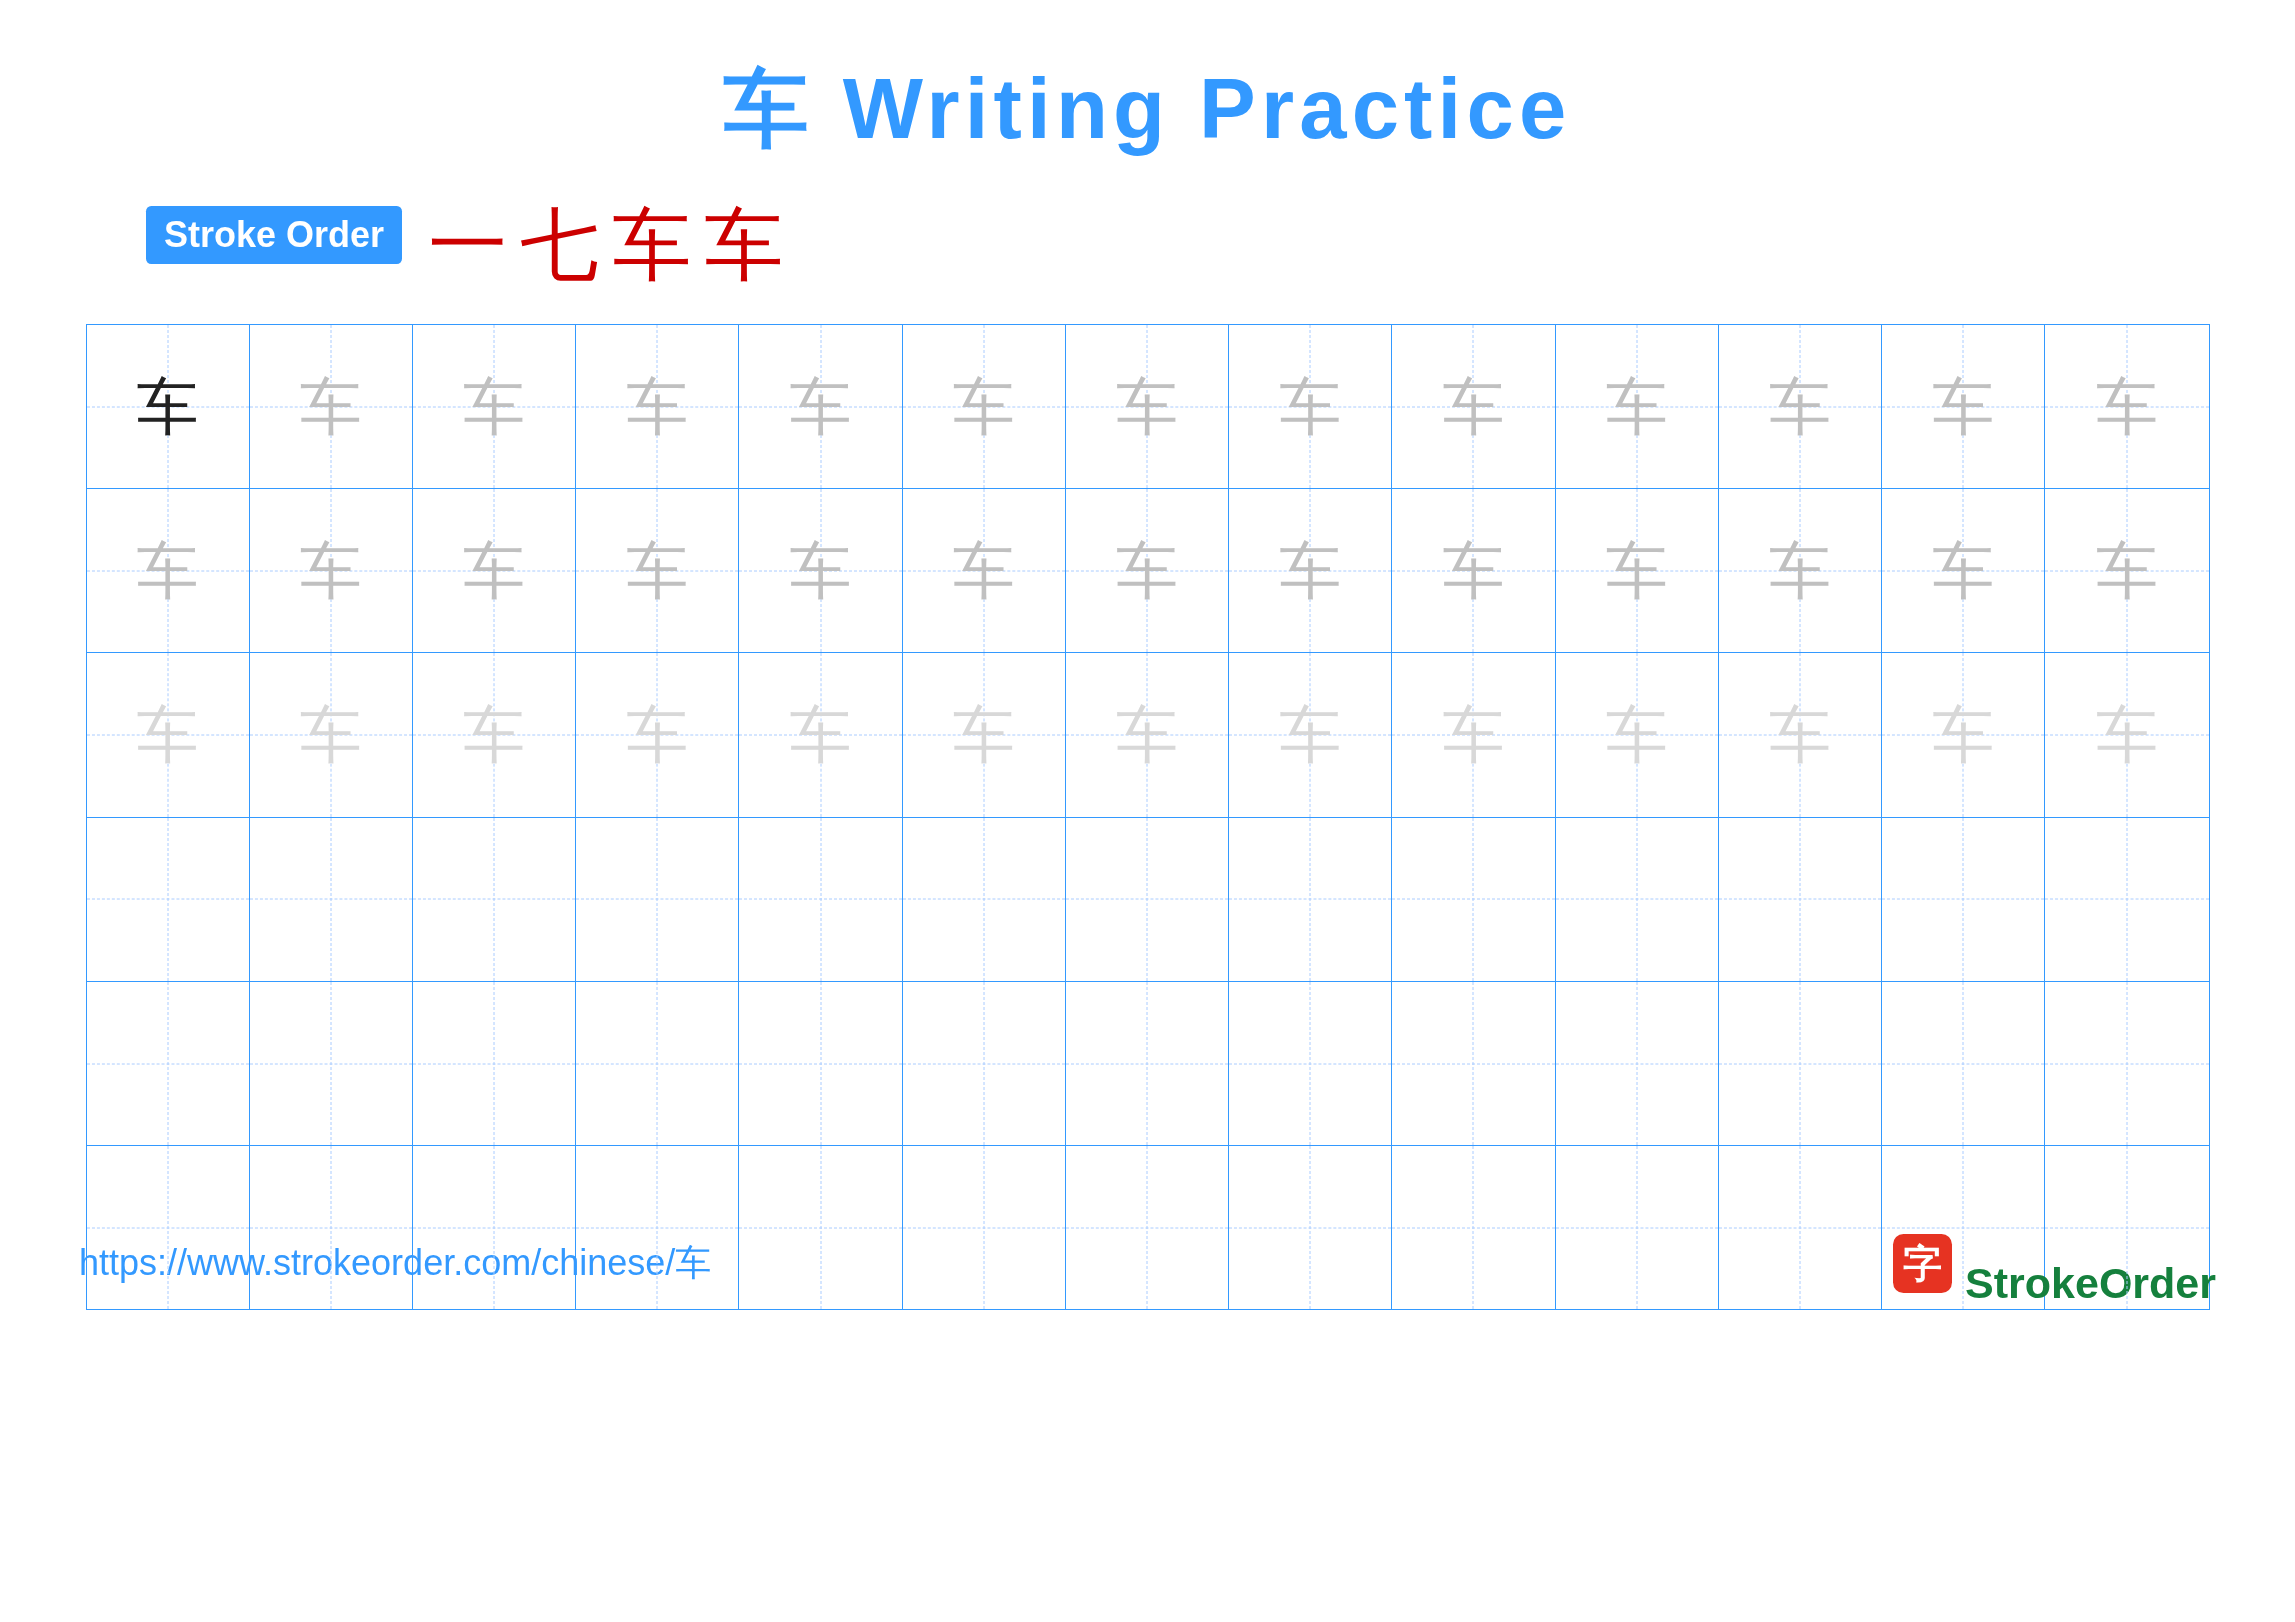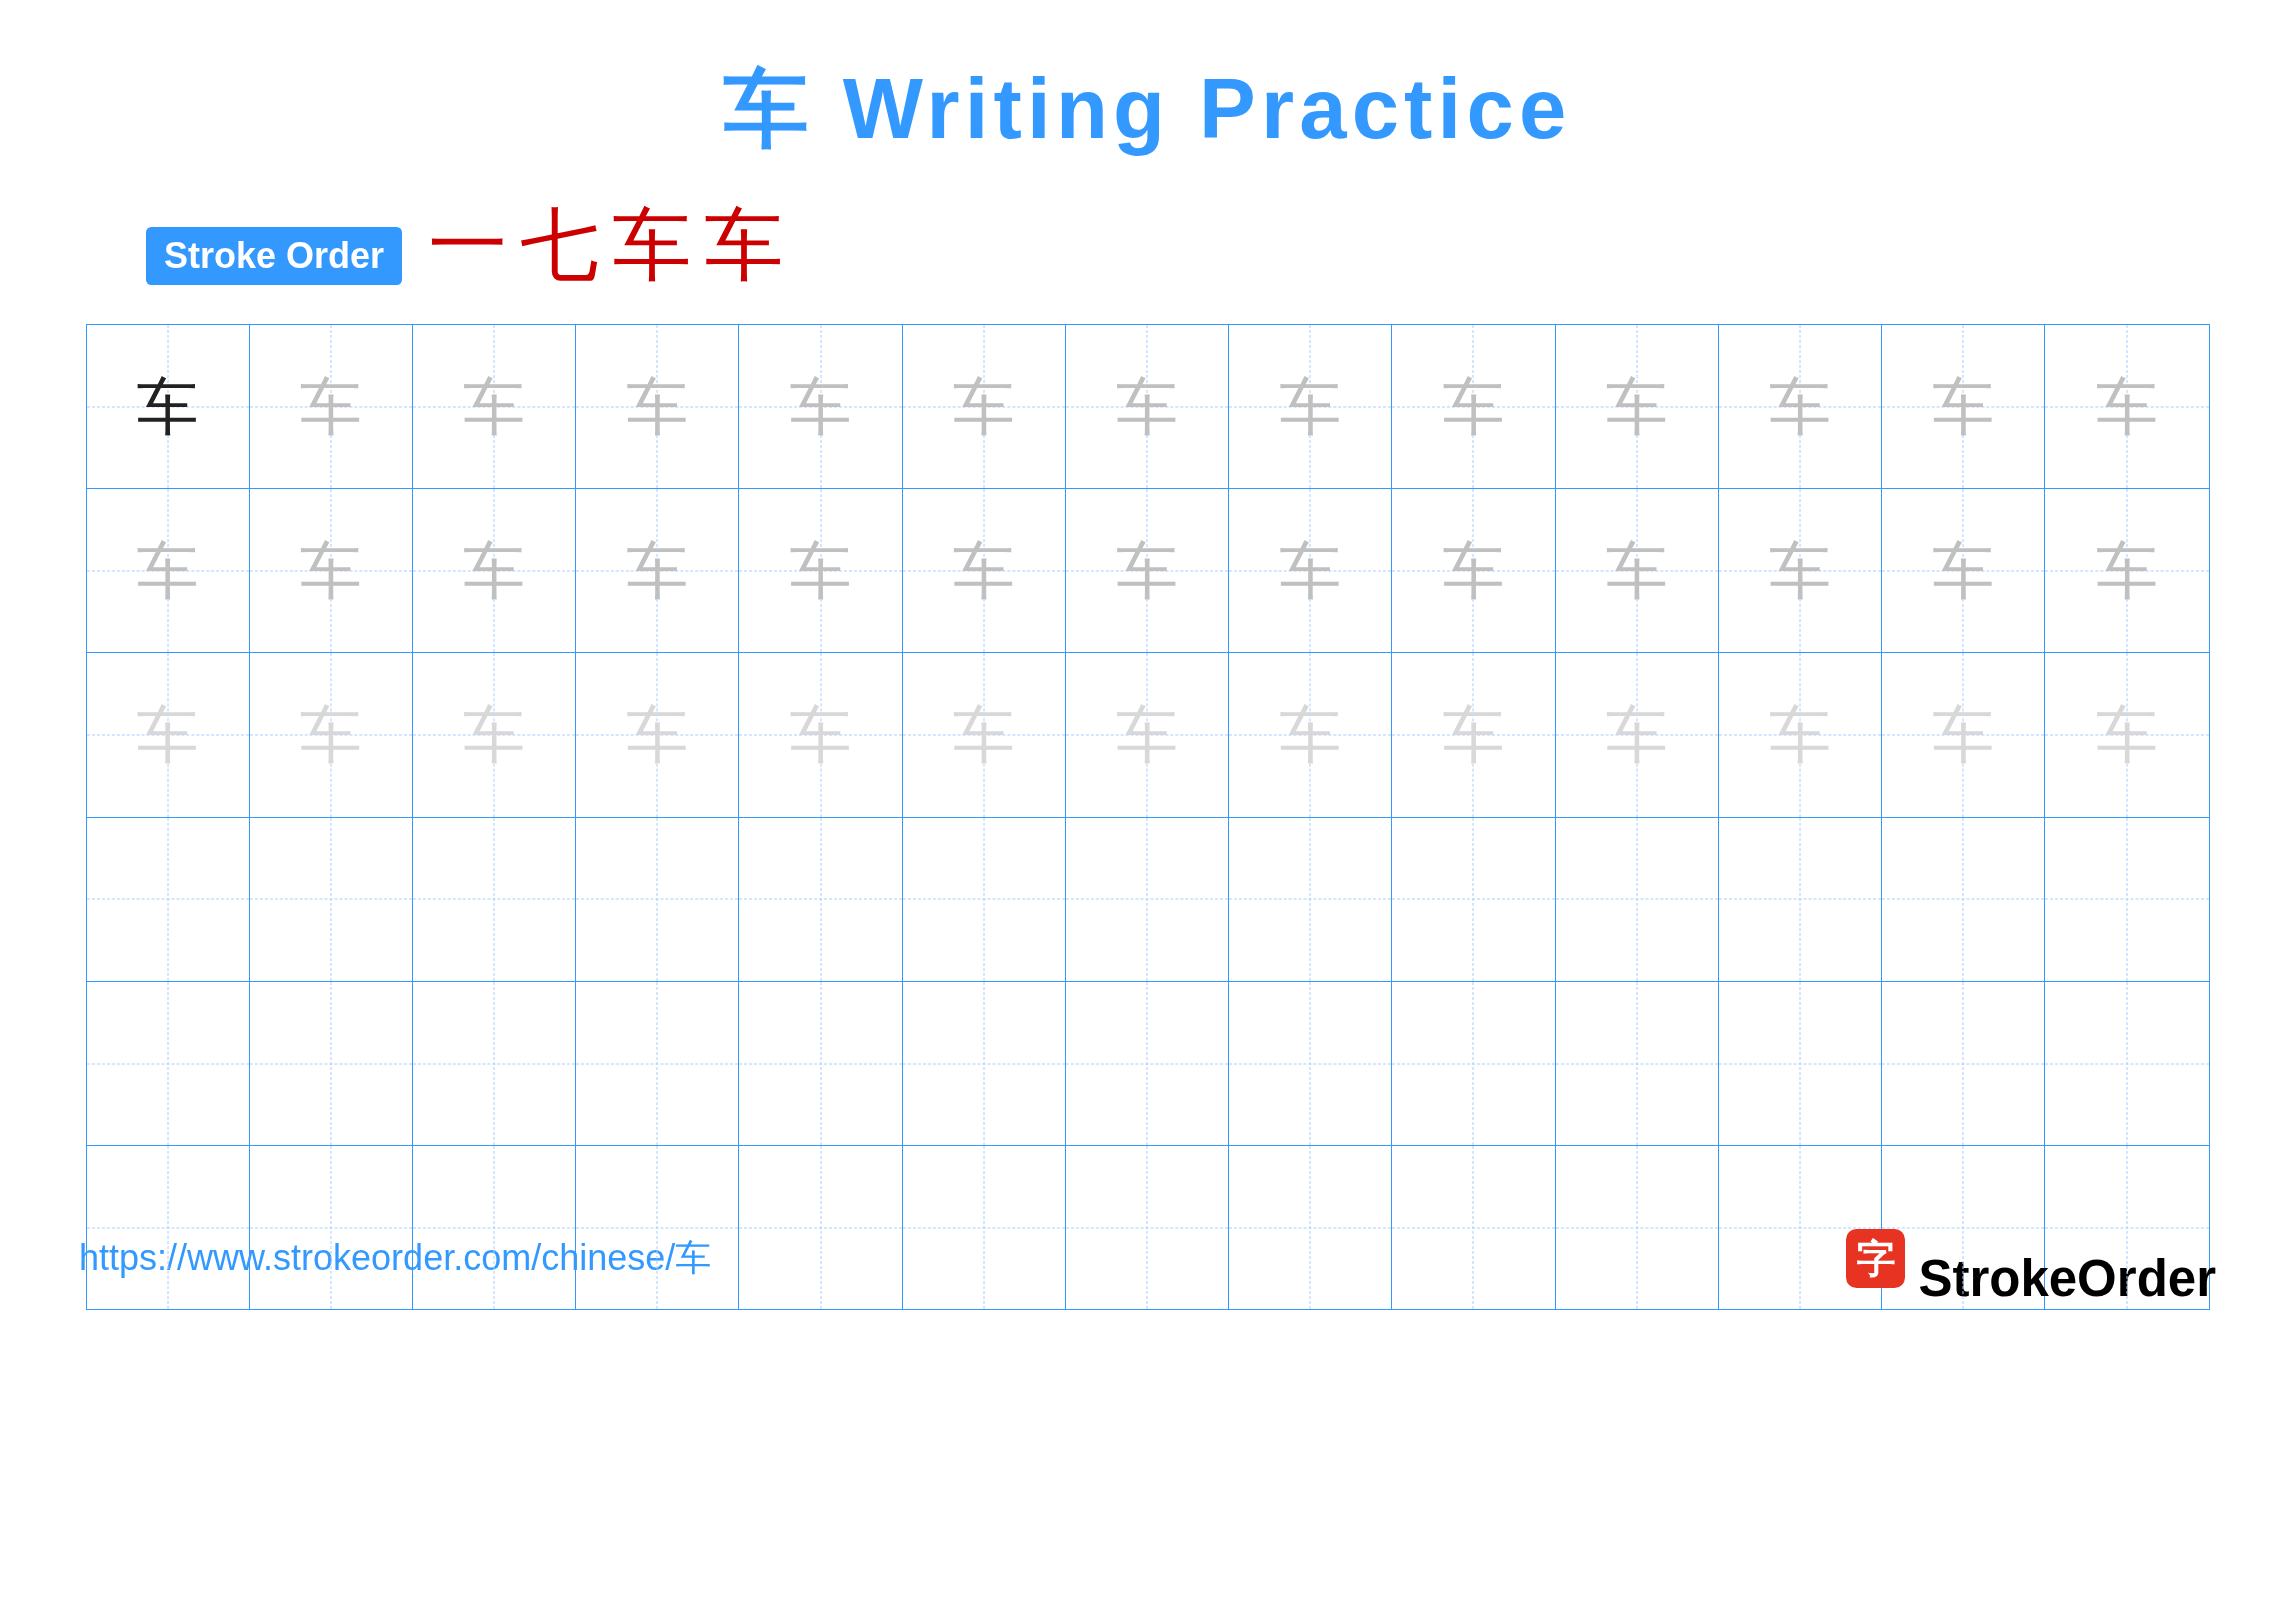--- a/index.html
+++ b/index.html
@@ -34,21 +34,21 @@
       letter-spacing: 5.2px;
     }
 
     .title .char {
       color: #3399ff;
     }
 
     
     .stroke-order-section {
       display: flex;
-      align-items: flex-end;
+      align-items: flex-start;
       margin-bottom: 39px;
       margin-left: 19.6px;
       padding-left: 47px;
     }
 
     .stroke-order-badge {
       background-color: #3399ff;
       color: #ffffff;
       font-size: 36px;
       font-weight: bold;
@@ -178,23 +178,23 @@
       display: flex;
       align-items: center;
       justify-content: center;
       color: white;
       font-size: 39px;
       font-family: 'SimSun', serif;
       font-weight: bold;
     }
 
     .footer-logo-text {
-      font-size: 51px;
+      font-size: 43px;
       font-weight: bold;
-      color: #000000;
+      color: #15803d;
       margin-top: 40px;
     }
   </style>
 </head>
 <body>
 
 <div class="page">
 
   <div class="title-section">
     <h1 class="title">

